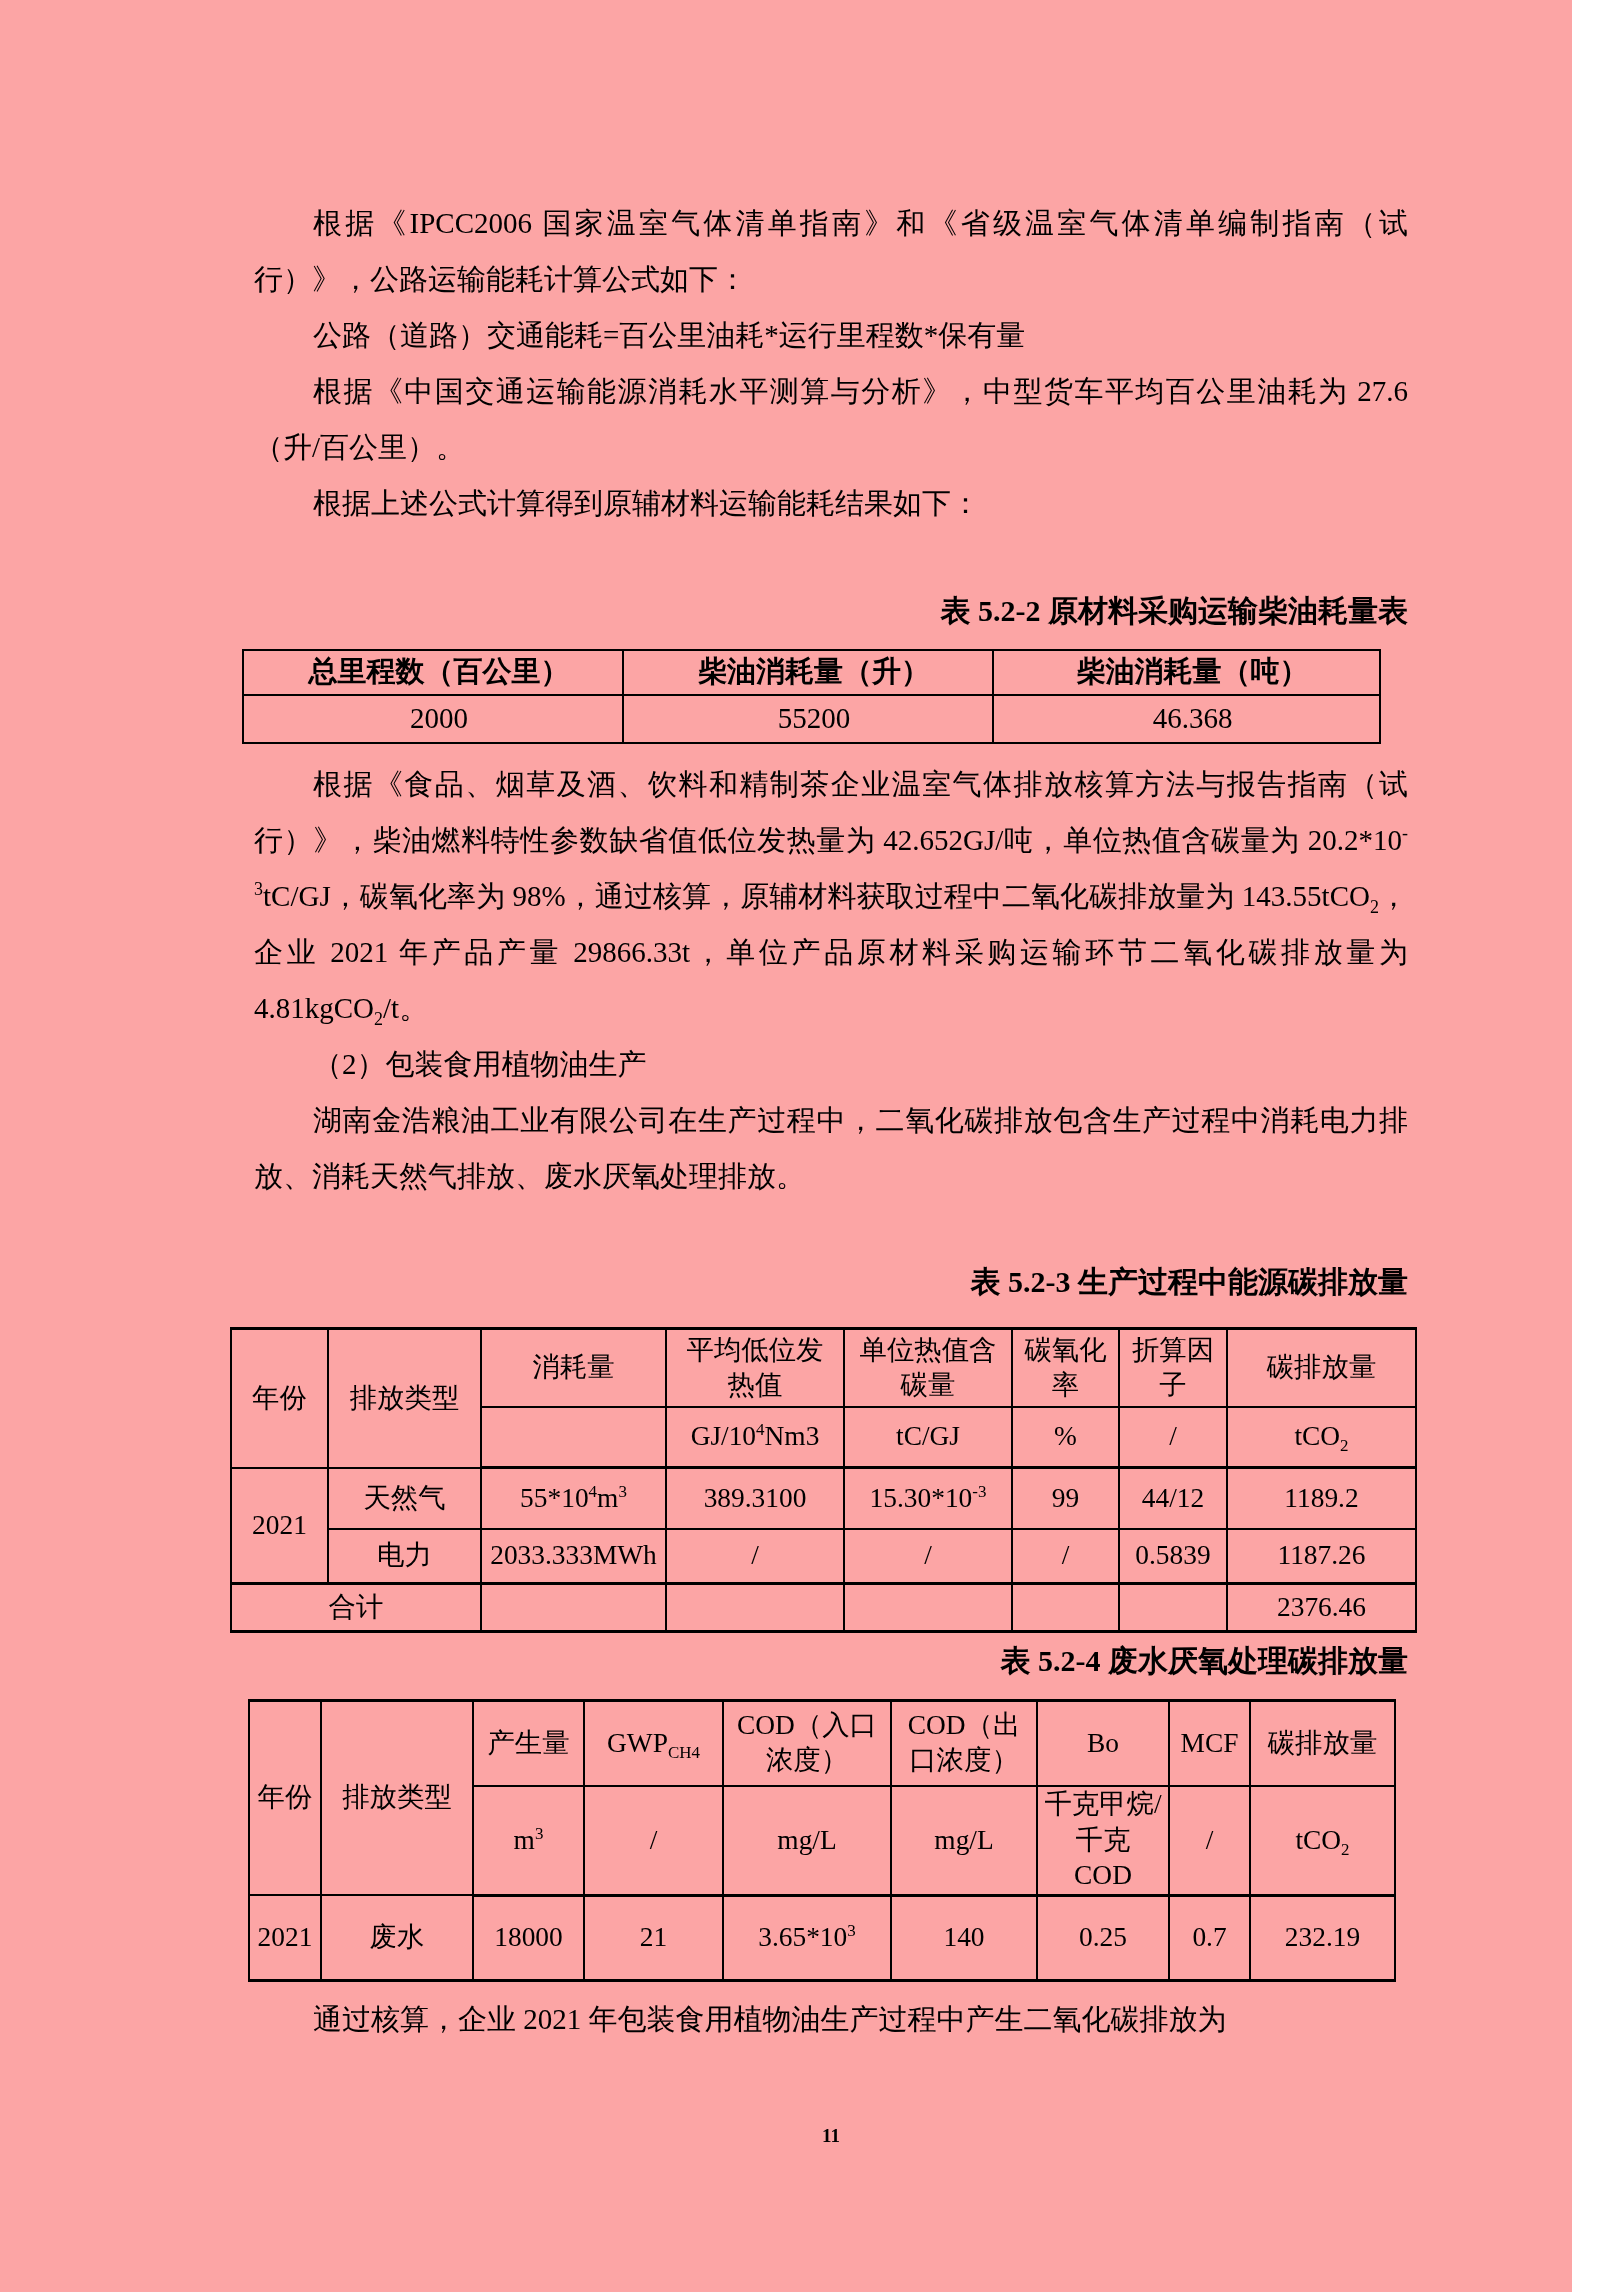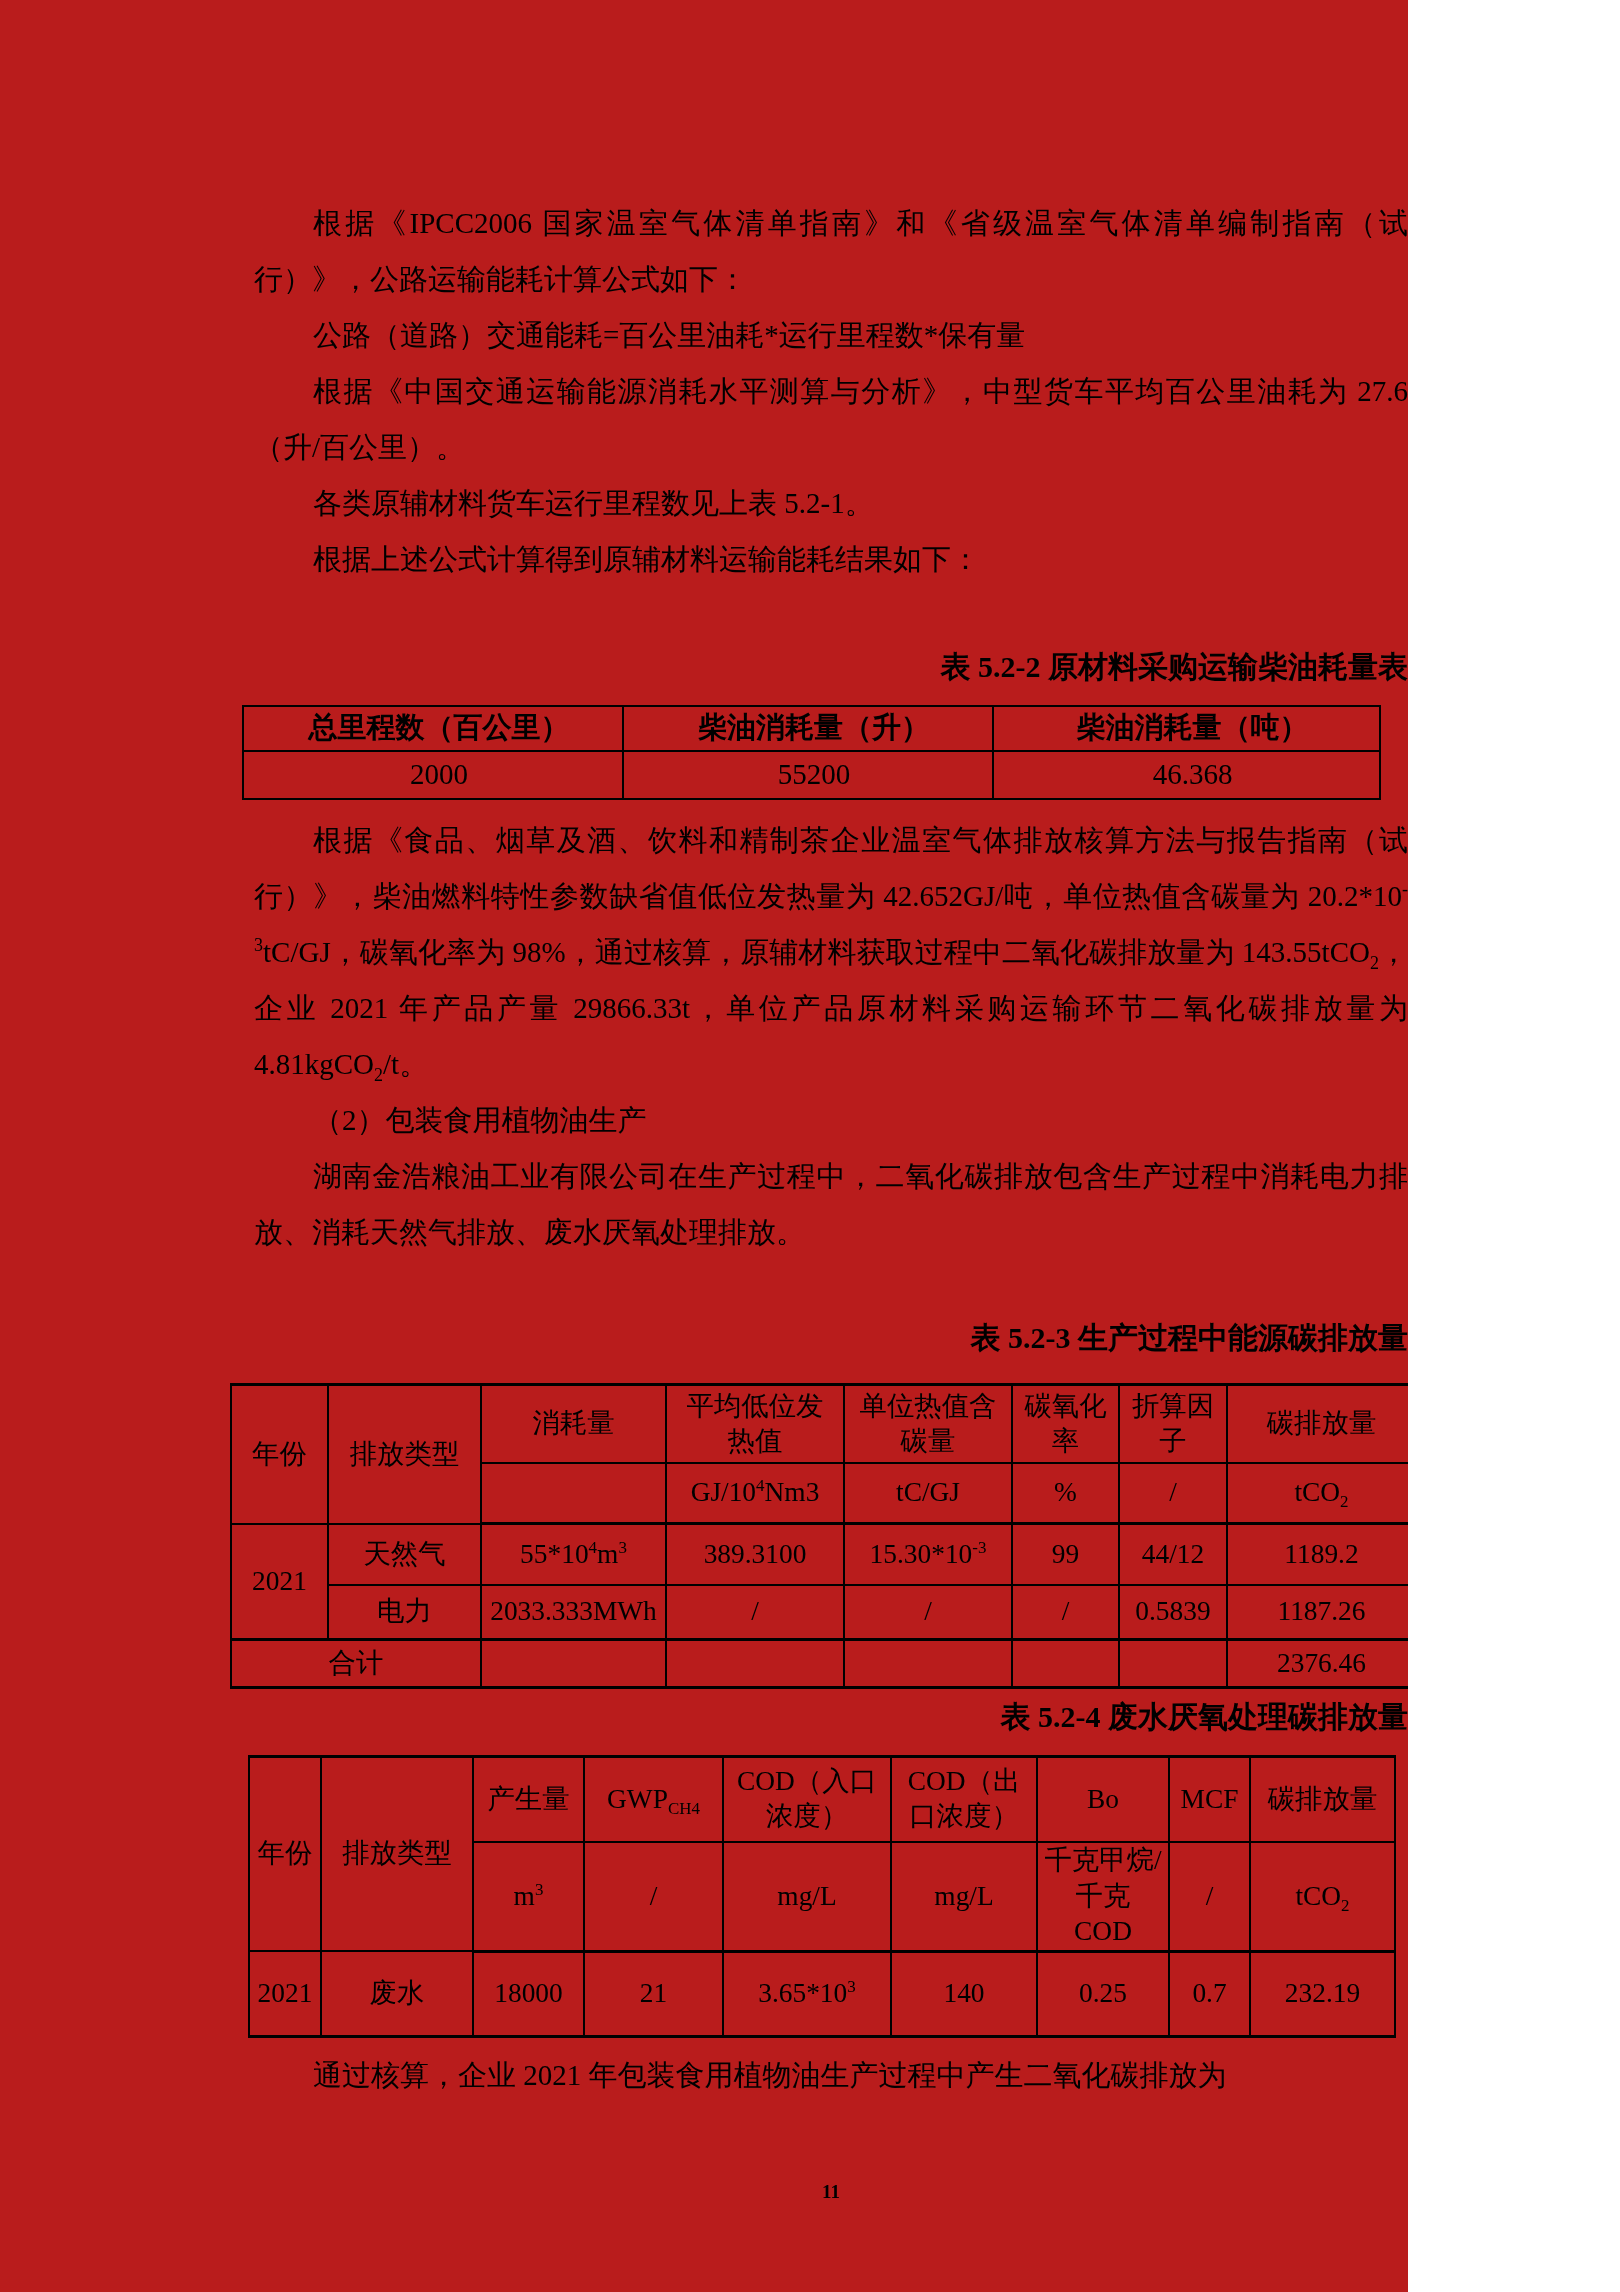--- a/index.html
+++ b/index.html
@@ -1,19 +1,19 @@
 <!DOCTYPE html>
 <html><head>
 <meta charset="utf-8">
 <style>
   html,body { margin:0; padding:0; background:#ffffff; }
   .page {
     position:relative;
-    width:1408px; height:2293px;
-    background:#b91c1c;
+    width:1572px; height:2293px;
+    background:#fca5a5;
     color:#000;
     font-family:"Liberation Serif","DejaVu Serif",serif;
     overflow:hidden;
   }
   .content { padding-top:195px; }
   .text-block {
     margin-left:254px; width:1154px;
     font-size:29px; line-height:56px;
     text-align:justify;
   }
@@ -72,21 +72,20 @@
 </head>
 <body>
 
 <div class="page">
   <div class="content">
 
     <div class="text-block">
       <p class="indent">根据《IPCC2006 国家温室气体清单指南》和《省级温室气体清单编制指南（试行）》，公路运输能耗计算公式如下：</p>
       <p class="indent">公路（道路）交通能耗=百公里油耗*运行里程数*保有量</p>
       <p class="indent">根据《中国交通运输能源消耗水平测算与分析》，中型货车平均百公里油耗为 27.6（升/百公里）。</p>
-      <p class="indent">各类原辅材料货车运行里程数见上表 5.2-1。</p>
       <p class="indent">根据上述公式计算得到原辅材料运输能耗结果如下：</p>
     </div>
 
     <div class="tbl-title m-title2">表 5.2-2 原材料采购运输柴油耗量表</div>
 
     <table class="t2">
       <colgroup>
           <col style="width:380px">
           <col style="width:370px">
           <col style="width:387px">

